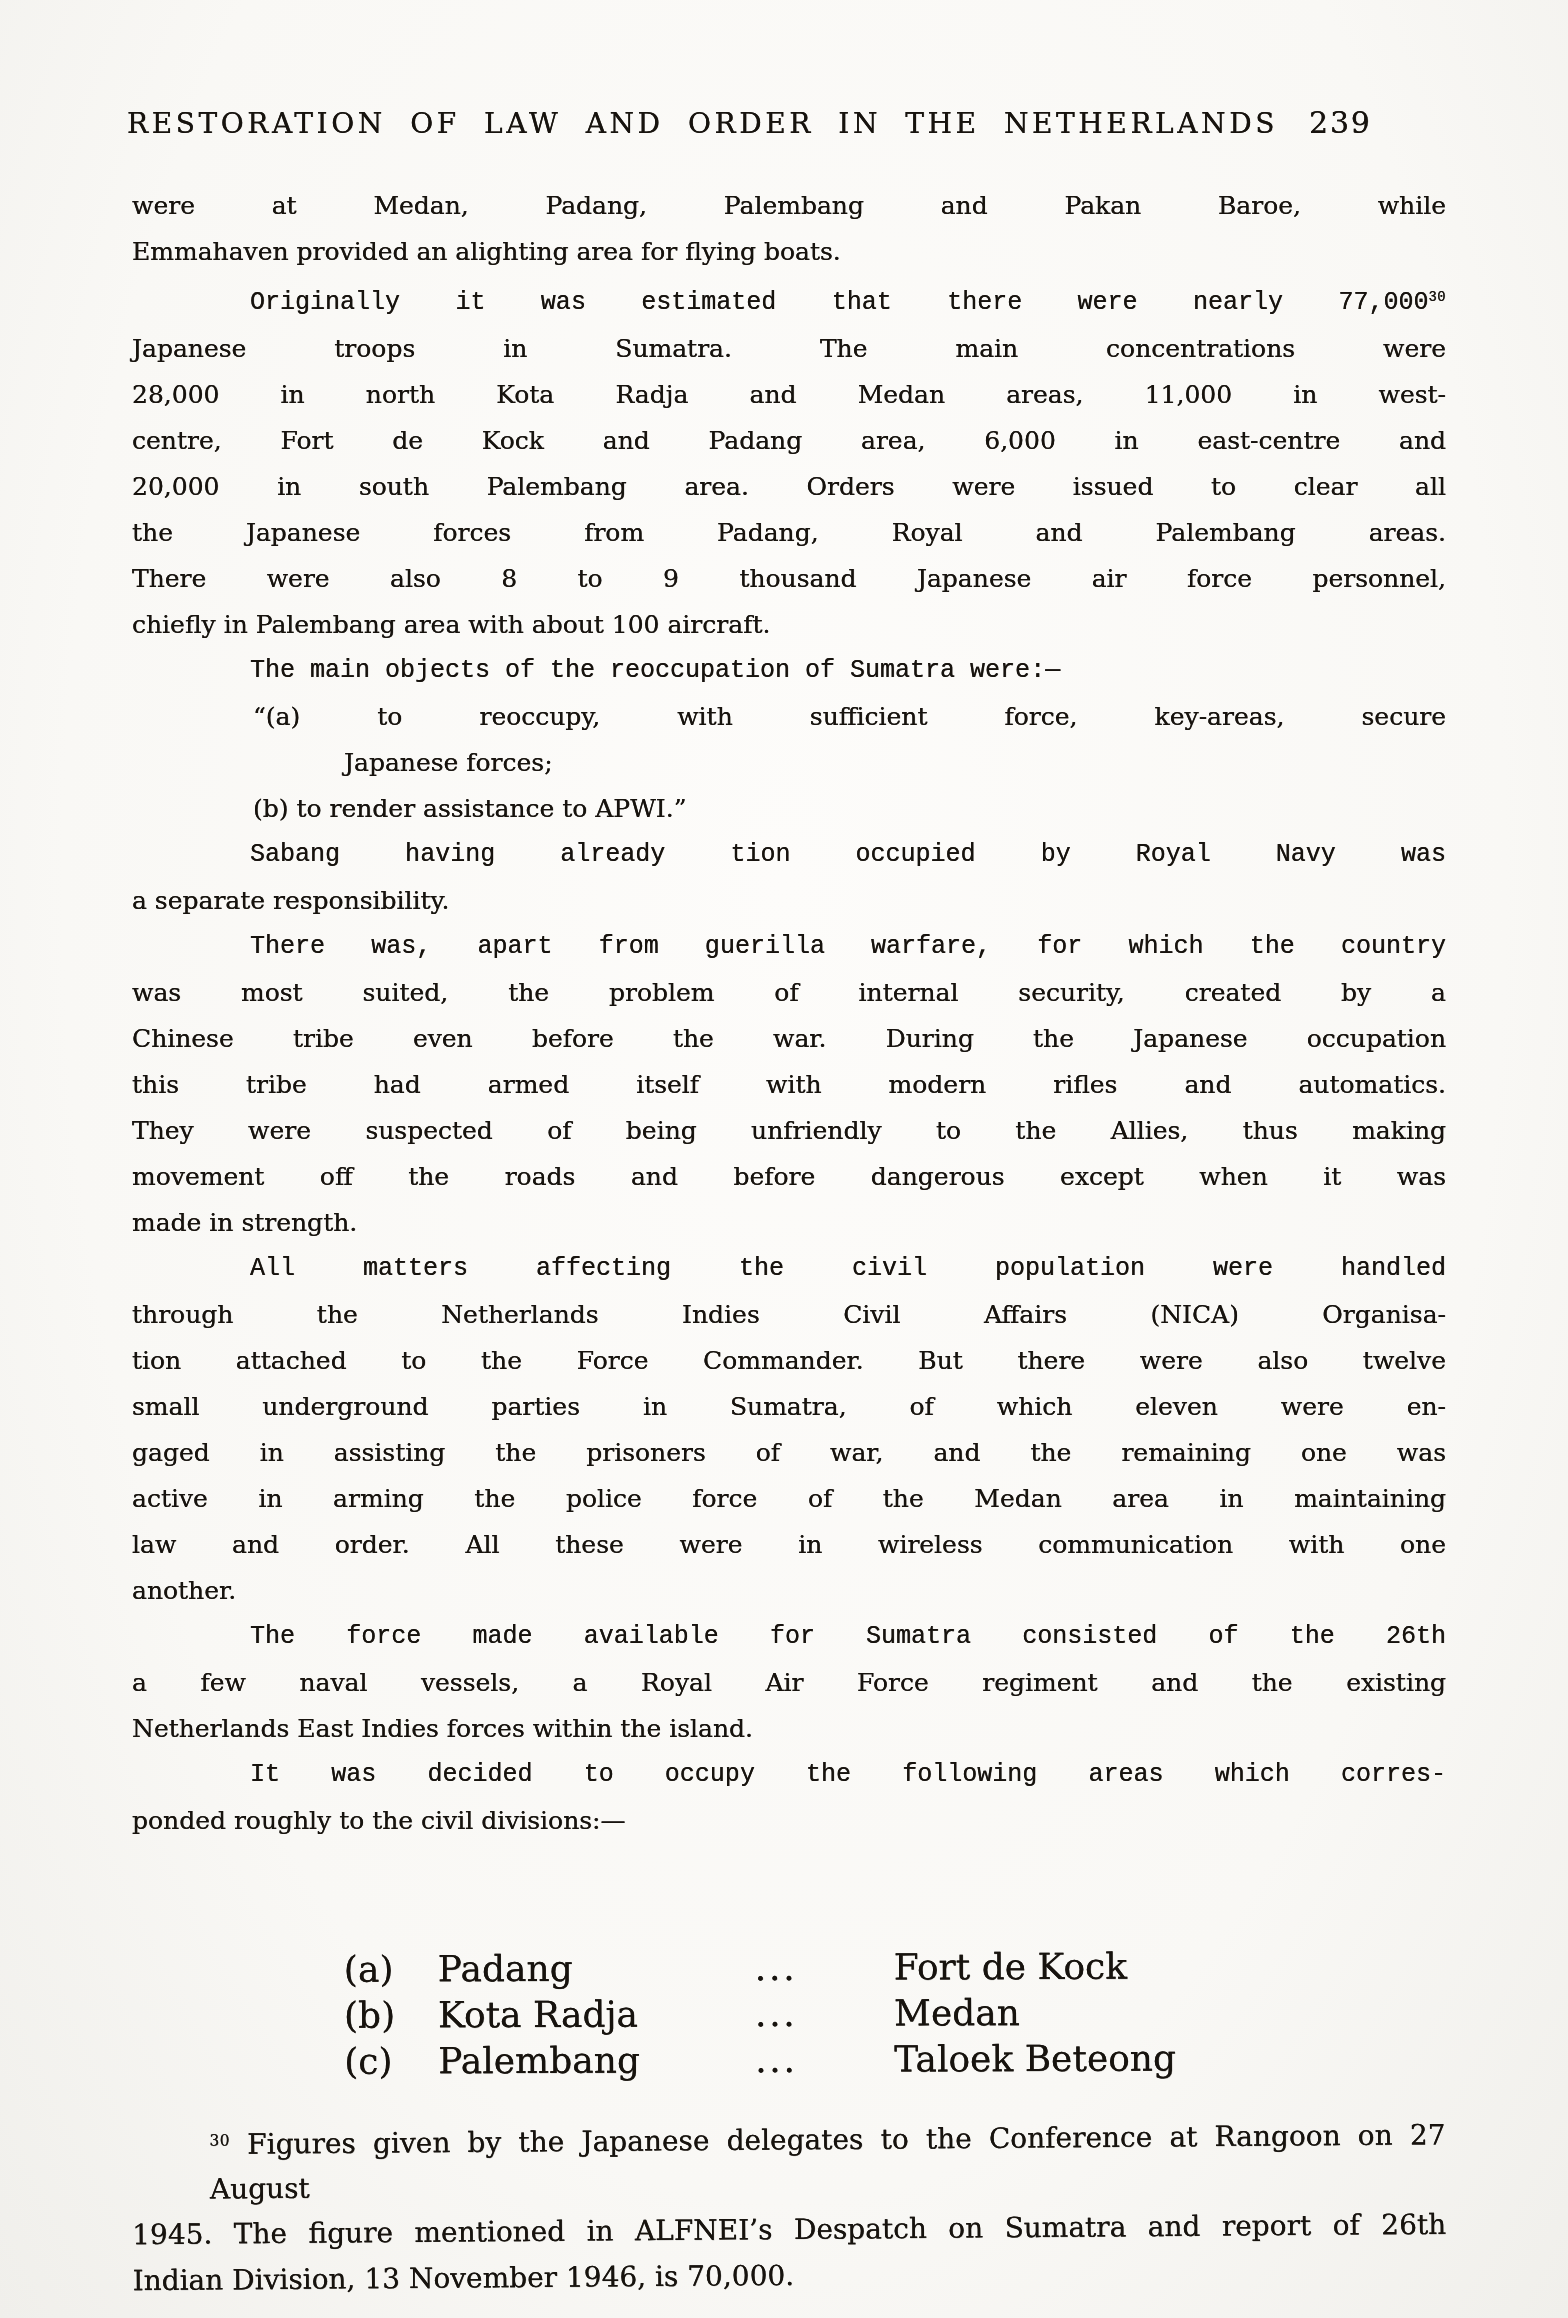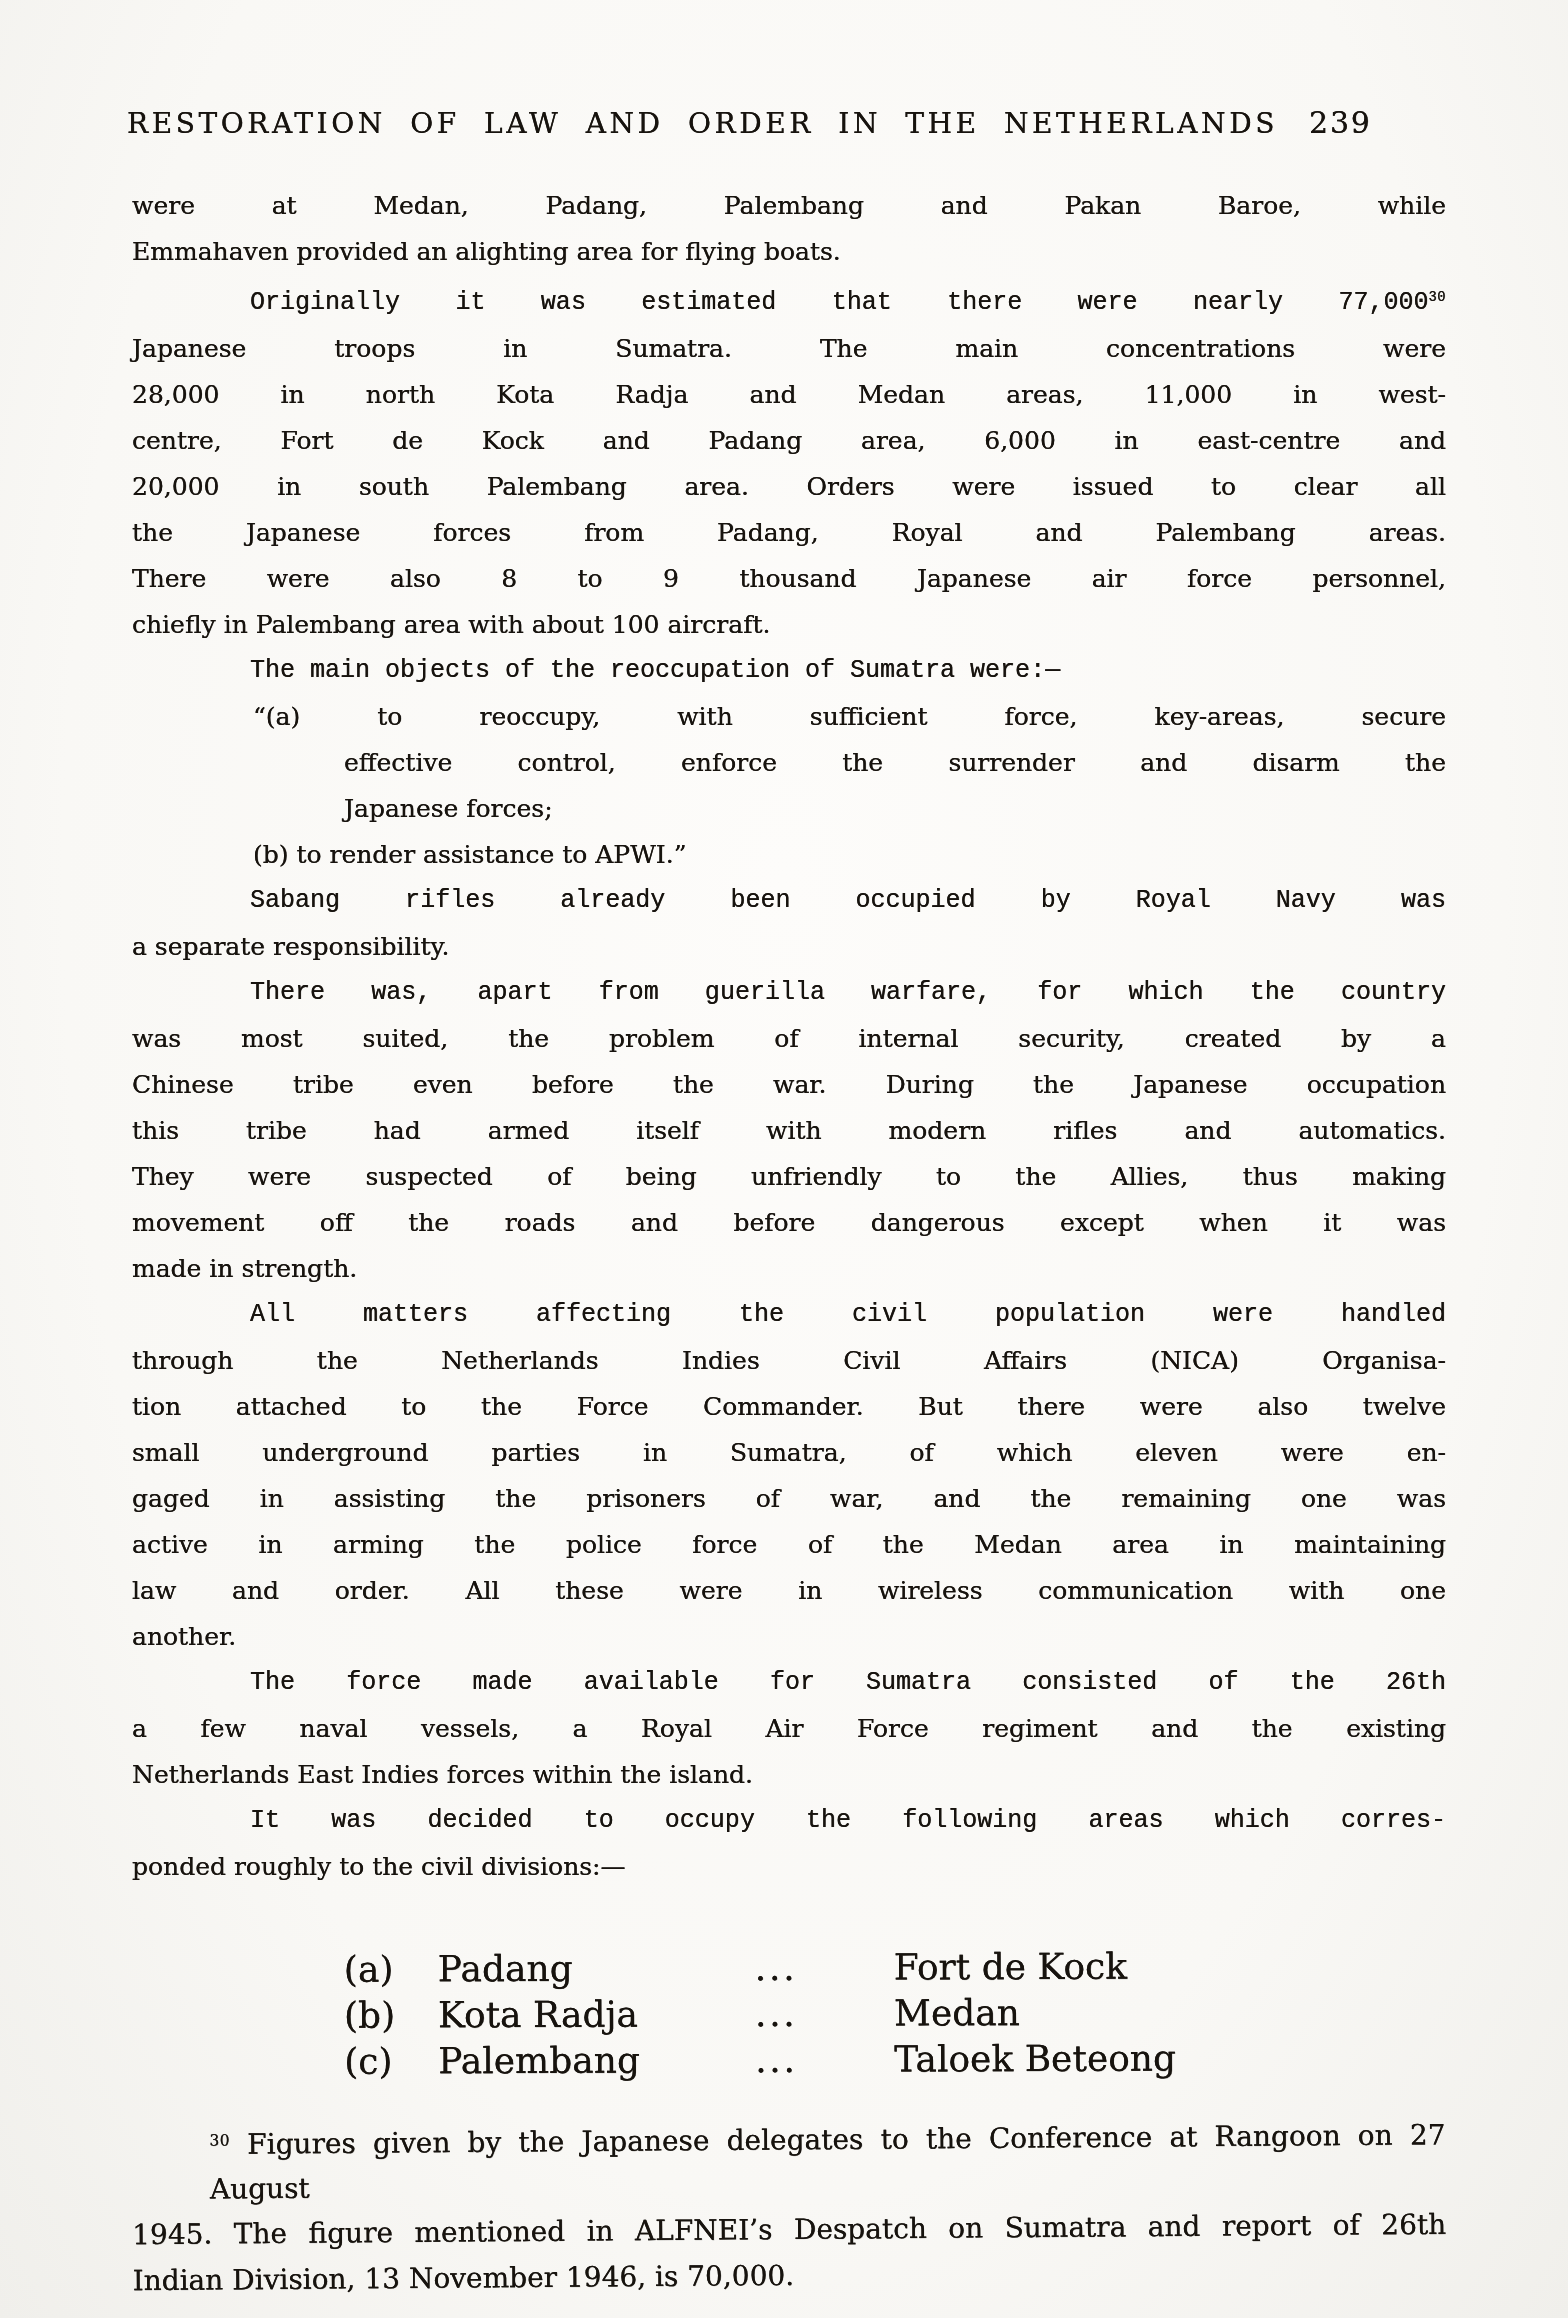--- a/index.html
+++ b/index.html
@@ -52,24 +52,23 @@
       <div class="line ind-para j"><span class="">Originally it was estimated that there were nearly 77,000</span><sup class="fnmark">30</sup></div>
       <div class="line j"><span class="">Japanese troops in Sumatra. The main concentrations were</span></div>
       <div class="line j"><span class="">28,000 in north Kota Radja and Medan areas, 11,000 in west-</span></div>
       <div class="line j"><span class="">centre, Fort de Kock and Padang area, 6,000 in east-centre and</span></div>
       <div class="line j"><span class="">20,000 in south Palembang area. Orders were issued to clear all</span></div>
       <div class="line j"><span class="">the Japanese forces from Padang, Royal and Palembang areas.</span></div>
       <div class="line j"><span class="">There were also 8 to 9 thousand Japanese air force personnel,</span></div>
       <div class="line"><span class="">chiefly in Palembang area with about 100 aircraft.</span></div>
       <div class="line ind-para"><span class="">The main objects of the reoccupation of Sumatra were:—</span></div>
       <div class="line ind-quote j"><span class="">“(a) to reoccupy, with sufficient force, key-areas, secure</span></div>
-      <div class="line ind-quote2 j"><span class="">effective control, enforce the surrender and disarm the</span></div>
       <div class="line ind-quote2"><span class="">Japanese forces;</span></div>
       <div class="line ind-quote"><span class="">(b) to render assistance to APWI.”</span></div>
-      <div class="line ind-para j"><span class="">Sabang rifles already been occupied by Royal Navy was</span></div>
+      <div class="line ind-para j"><span class="">Sabang having already tion occupied by Royal Navy was</span></div>
       <div class="line"><span class="">a separate responsibility.</span></div>
       <div class="line ind-para j"><span class="">There was, apart from guerilla warfare, for which the country</span></div>
       <div class="line j"><span class="">was most suited, the problem of internal security, created by a</span></div>
       <div class="line j"><span class="">Chinese tribe even before the war. During the Japanese occupation</span></div>
       <div class="line j"><span class="">this tribe had armed itself with modern rifles and automatics.</span></div>
       <div class="line j"><span class="">They were suspected of being unfriendly to the Allies, thus making</span></div>
       <div class="line j"><span class="">movement off the roads and before dangerous except when it was</span></div>
       <div class="line"><span class="">made in strength.</span></div>
       <div class="line ind-para j"><span class="">All matters affecting the civil population were handled</span></div>
       <div class="line j"><span class="">through the Netherlands Indies Civil Affairs (NICA) Organisa-</span></div>

